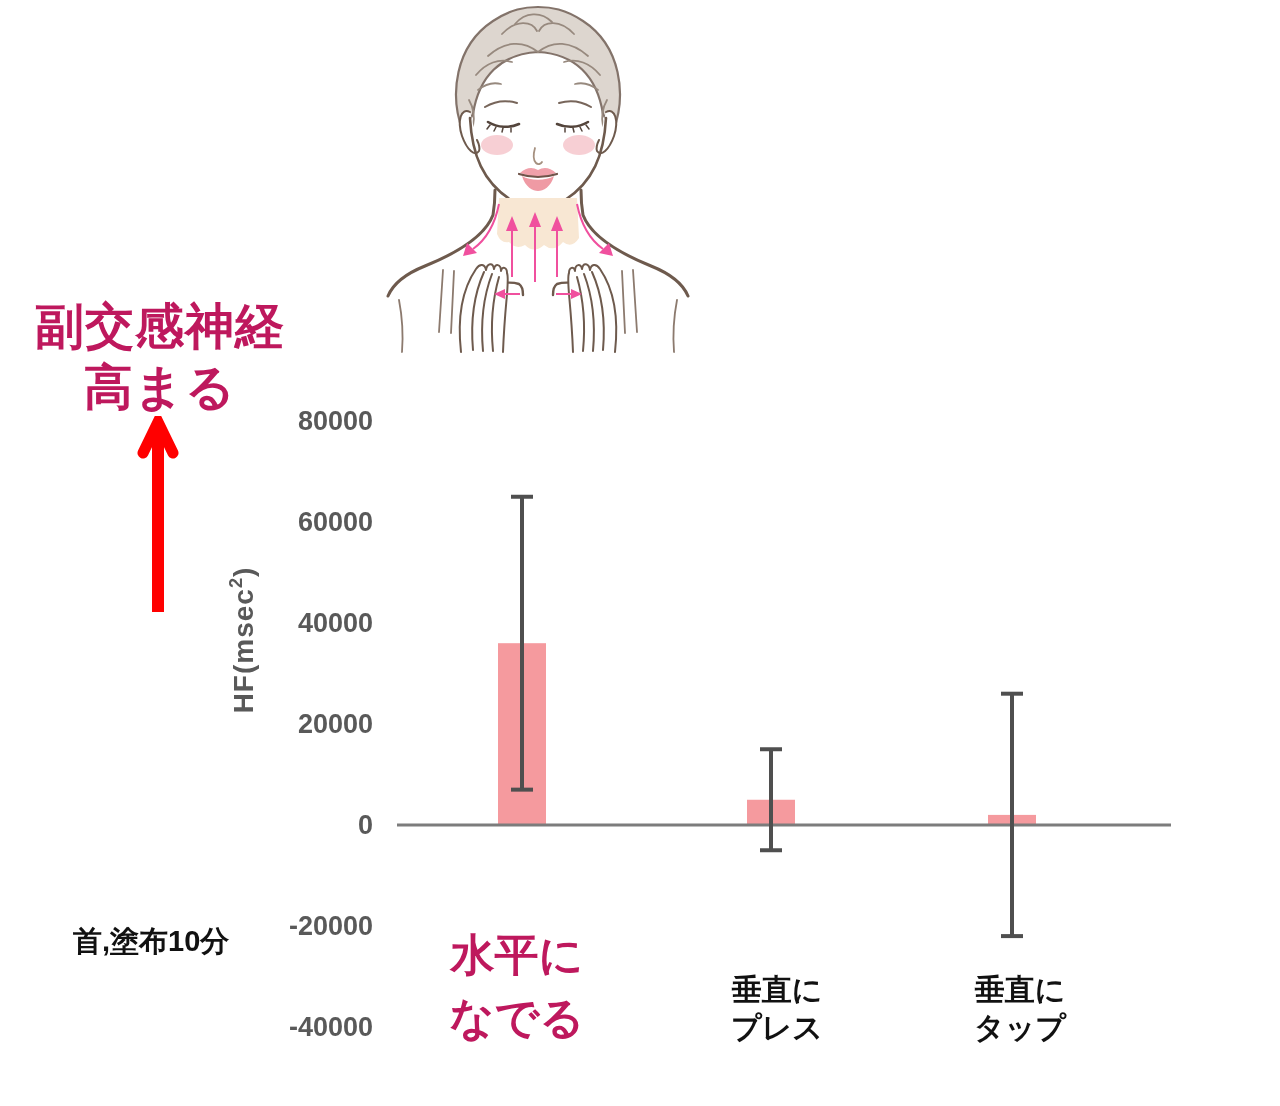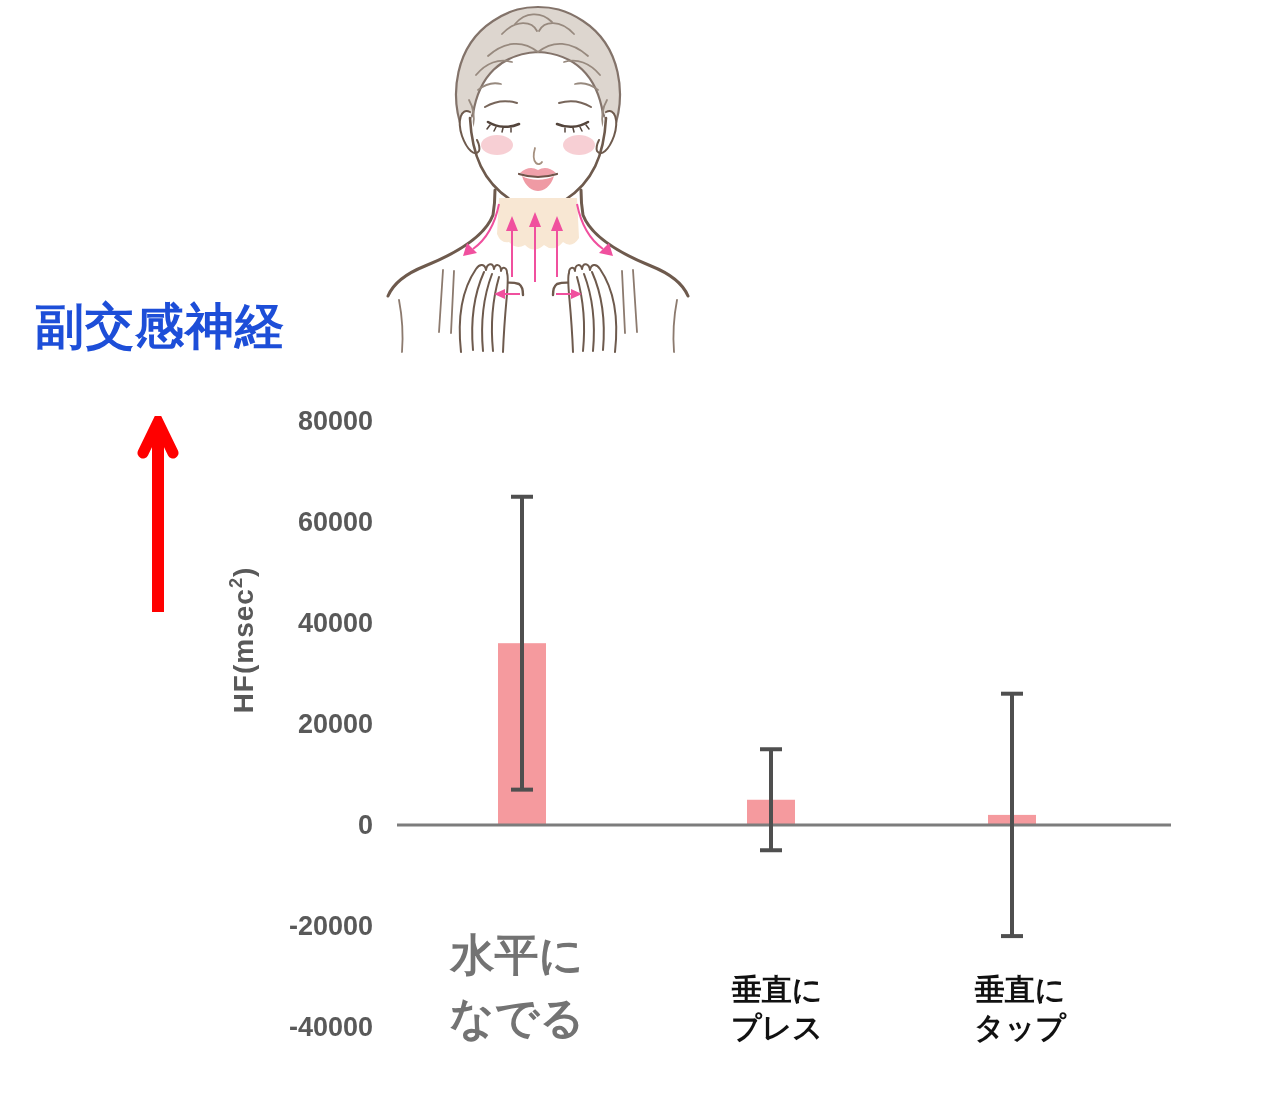--- a/index.html
+++ b/index.html
@@ -136,21 +136,21 @@
         <polygon points="146,227 152,212 158,227"></polygon>
         <polygon points="168,231 174,216 180,231"></polygon>
         <polygon points="84,243 80,256 94,253"></polygon>
         <polygon points="226,243 230,256 216,253"></polygon>
         <polygon points="122,289 111,294 122,299"></polygon>
         <polygon points="188,289 199,294 188,299"></polygon>
       </g>
     </g>
   </svg>
 
-  <div class="red-note" style="color: #1d4ed8;"><div>副交感神経</div></div>
+  <div class="red-note" style="color: #be185d;"><div>副交感神経</div><div>高まる</div></div>
 
   <svg id="red-arrow" viewBox="0 0 42 198">
     <path d="M21,196 L21,18" stroke="#ff0000" stroke-width="12" fill="none"></path>
     <path d="M6,37 L21,6 L36,37" stroke="#ff0000" stroke-width="11" fill="none" stroke-linecap="round" stroke-linejoin="miter"></path>
   </svg>
 
   <div id="ylabel"><span>HF(msec</span><sup>2</sup><span>)</span></div>
 
   <svg id="chart" viewBox="0 0 1280 1106">
       <text x="373" y="430" text-anchor="end" fill="#595959" class="tick">80000</text>
@@ -169,23 +169,23 @@
       <line x1="511" y1="789.65" x2="533" y2="789.65" stroke="#4f4f4f" stroke-width="4"></line>
       <line x1="771" y1="850.25" x2="771" y2="749.25" stroke="#4f4f4f" stroke-width="4"></line>
       <line x1="760" y1="749.25" x2="782" y2="749.25" stroke="#4f4f4f" stroke-width="4"></line>
       <line x1="760" y1="850.25" x2="782" y2="850.25" stroke="#4f4f4f" stroke-width="4"></line>
       <line x1="1012" y1="936.1" x2="1012" y2="693.7" stroke="#4f4f4f" stroke-width="4"></line>
       <line x1="1001" y1="693.7" x2="1023" y2="693.7" stroke="#4f4f4f" stroke-width="4"></line>
       <line x1="1001" y1="936.1" x2="1023" y2="936.1" stroke="#4f4f4f" stroke-width="4"></line>
     </svg>
 
   <div id="cats">
-      <div class="cat" style="left: 517px; top: 923px; font-size: 44px; line-height: 63px; color: #737373;">水平に
+      <div class="cat" style="left: 517px; top: 923px; font-size: 44px; line-height: 63px; color: #be185d;">水平に
 なでる</div>
       <div class="cat" style="left: 777px; top: 971px; font-size: 30px; line-height: 38px; color: rgb(17, 17, 17);">垂直に
 プレス</div>
       <div class="cat" style="left: 1020px; top: 971px; font-size: 30px; line-height: 38px; color: rgb(17, 17, 17);">垂直に
 タップ</div>
     </div>
 
-  <div class="note"></div>
+  <div class="note"><div>首,塗布10分</div></div>
 
 </div>
 
 </body></html>

